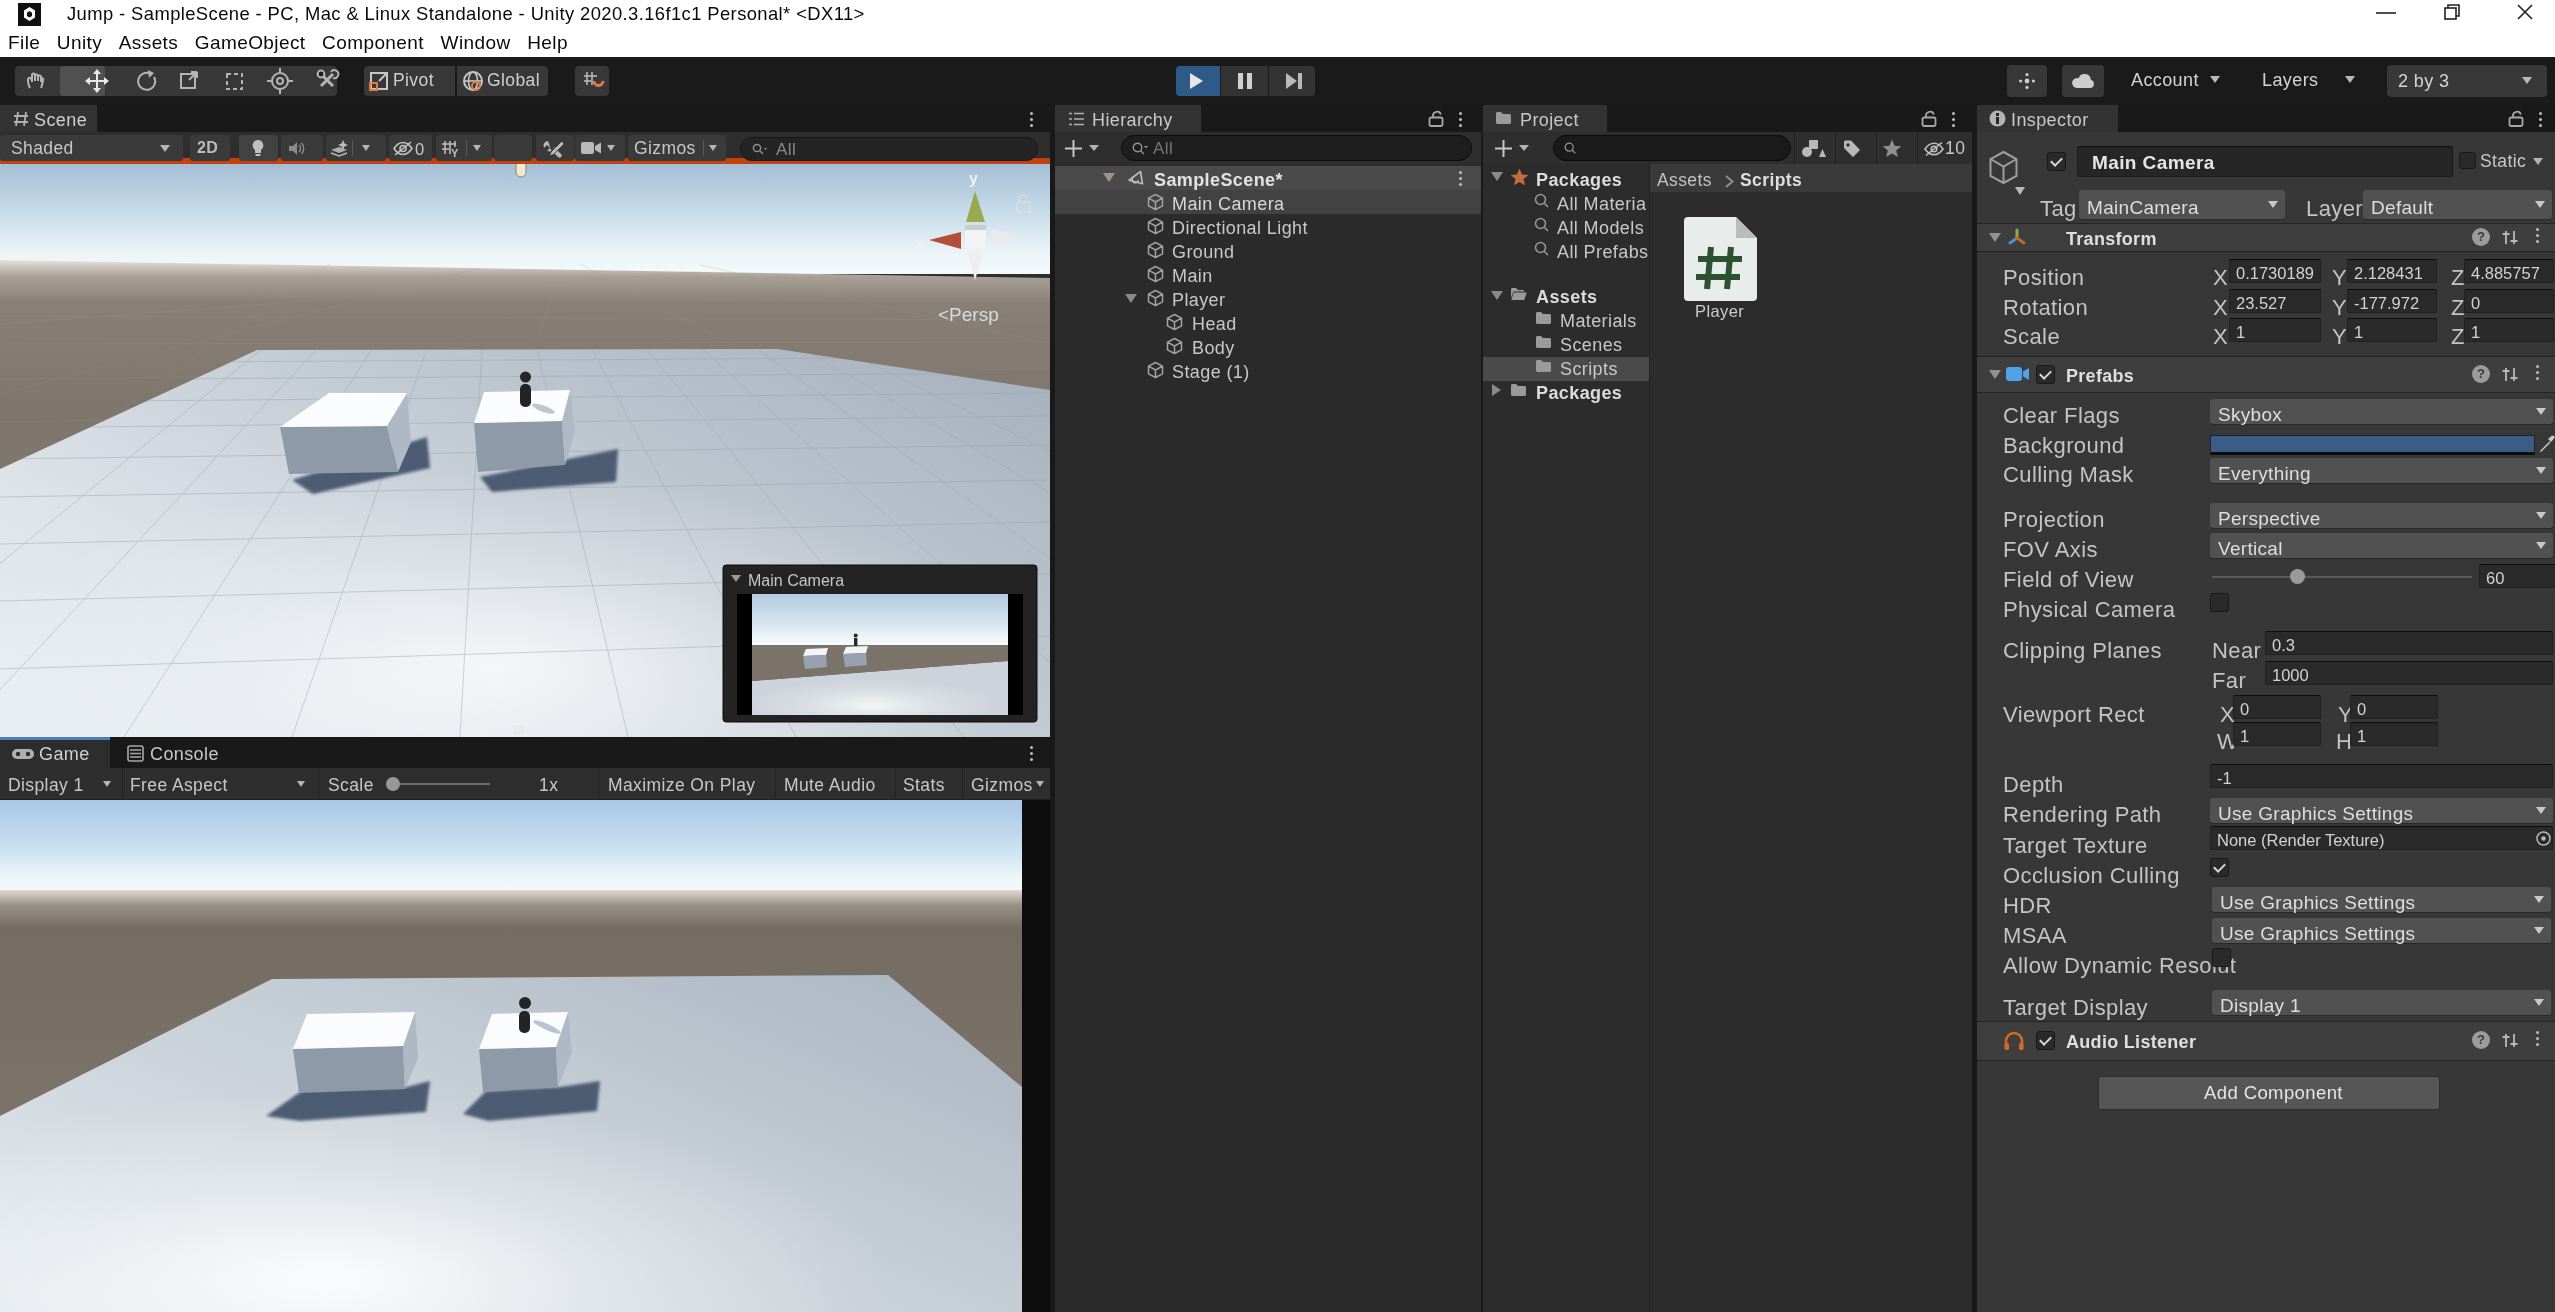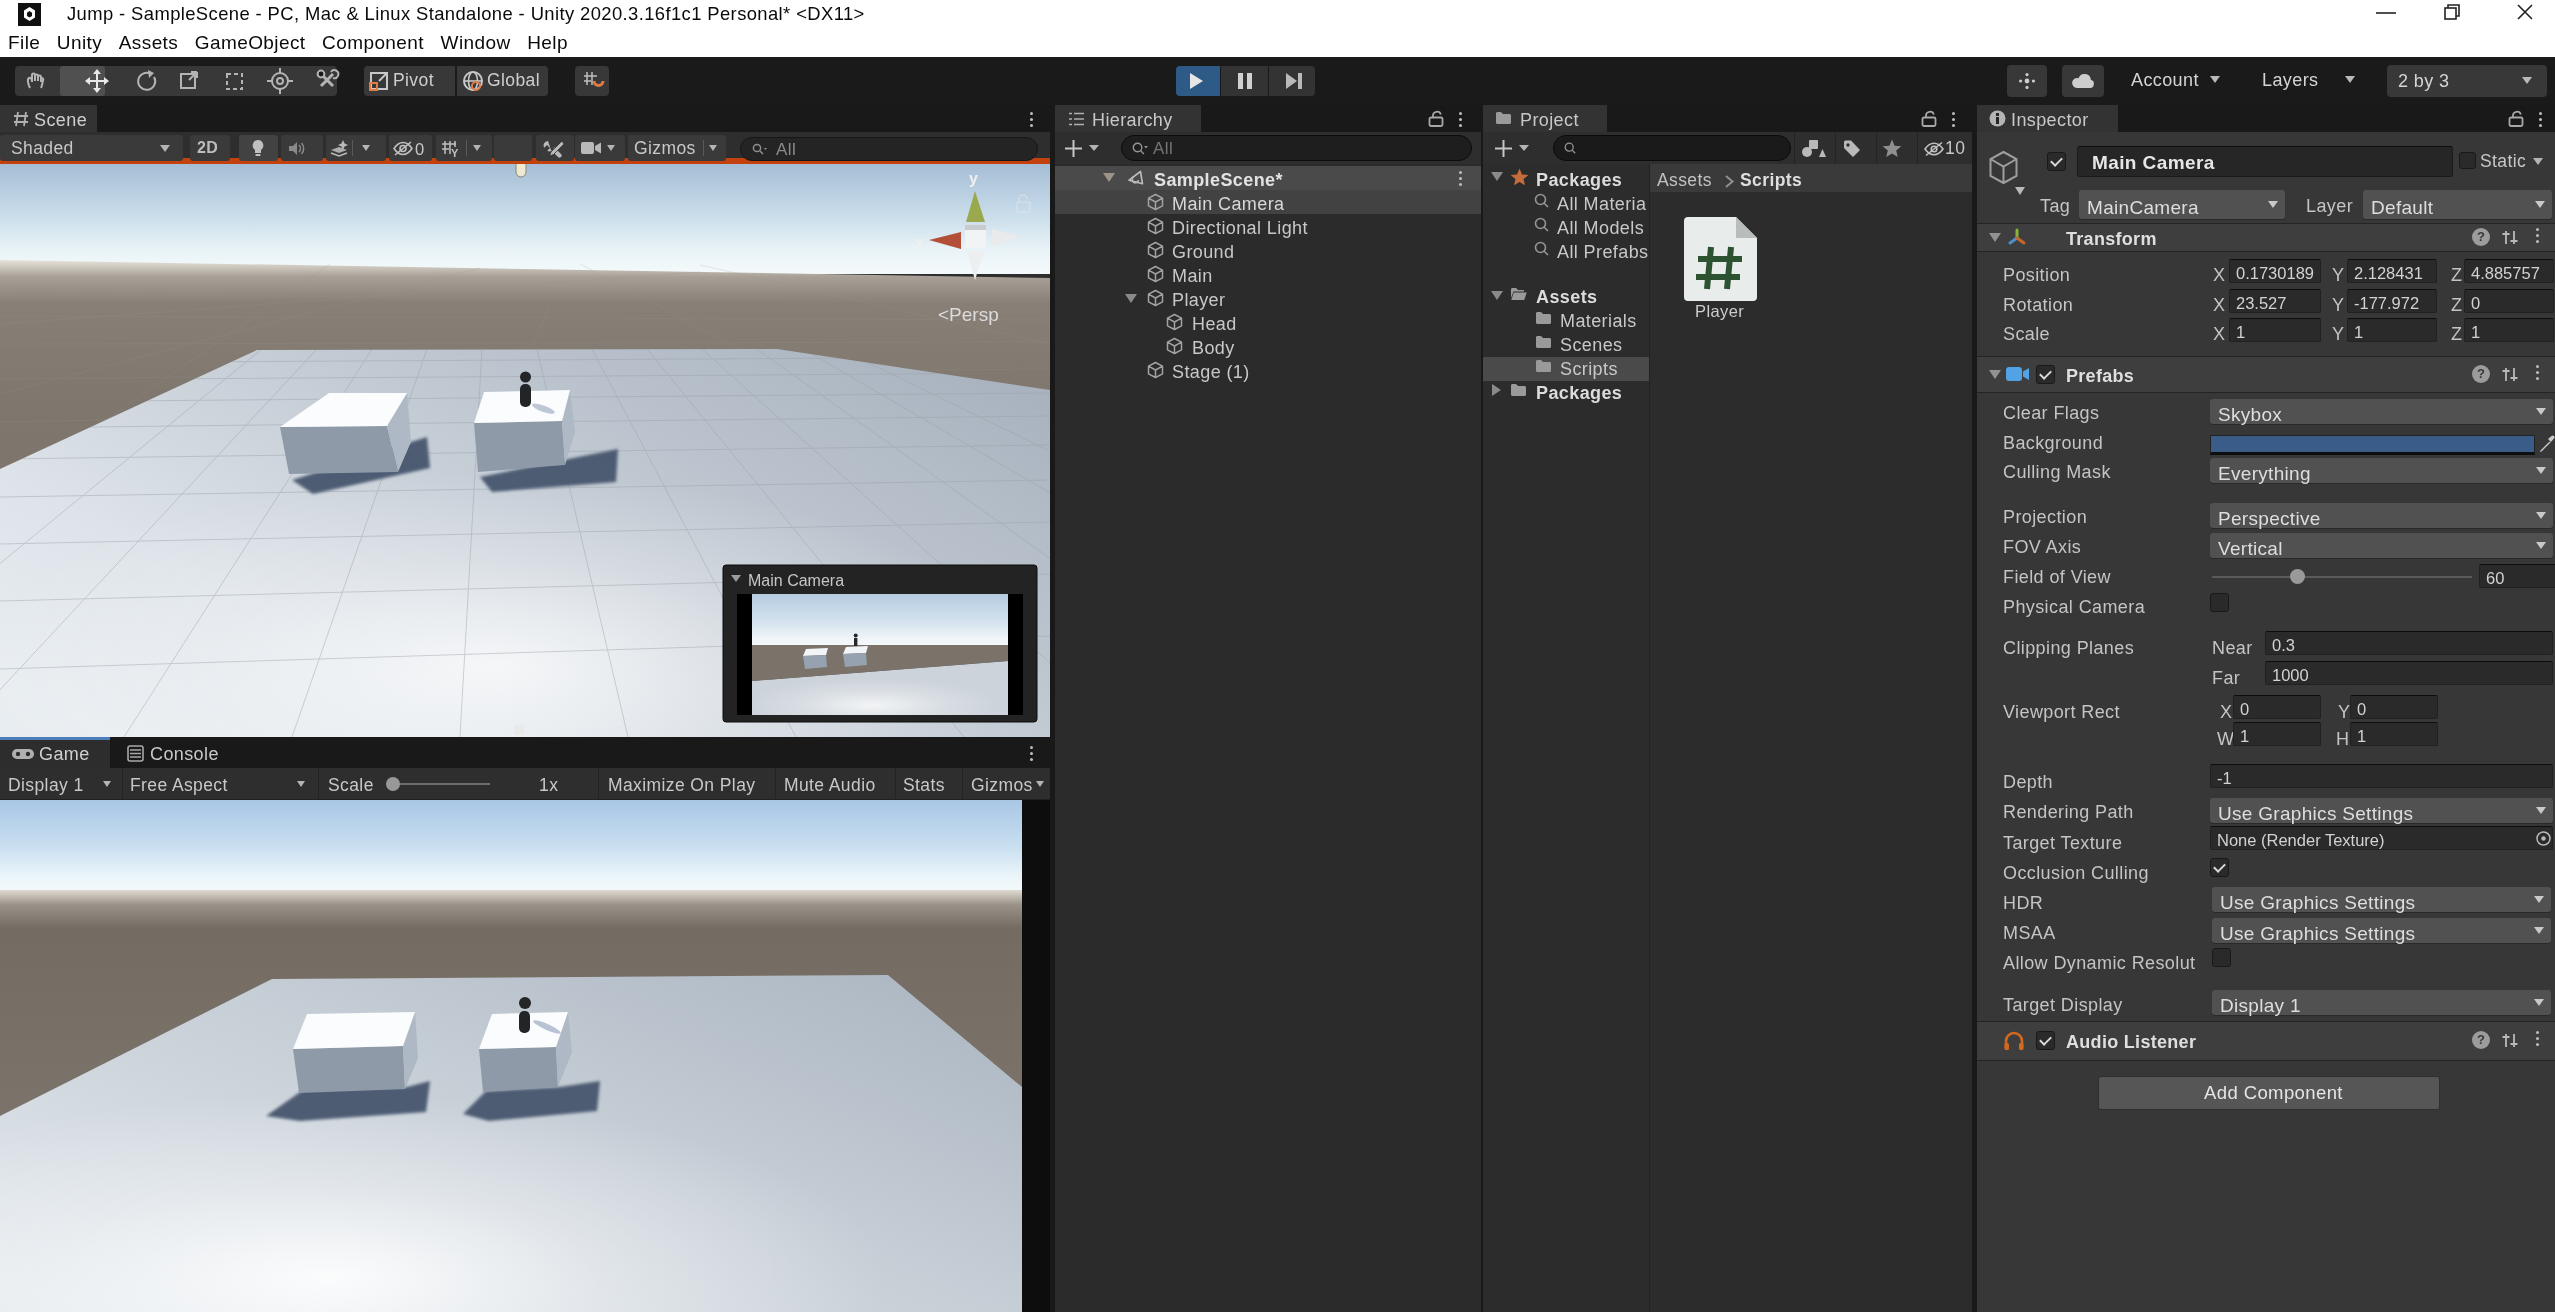--- a/index.html
+++ b/index.html
@@ -8,21 +8,21 @@
 .t{position:absolute;white-space:nowrap;color:#c8c8c8;font-size:18px;line-height:1;letter-spacing:0.4px}
 .panel{position:absolute;overflow:hidden}
 .tabbar{position:absolute;left:0;top:0;right:0;height:27px;background:#191919}
 .tab{position:absolute;top:0;height:27px;background:#333;color:#c2c2c2;font-size:18px}
 .ptool{position:absolute;left:0;top:27px;right:0;height:32px;background:#2e2e2e}
 .dd{position:absolute;background:#515151;border-radius:3px;height:25px;color:#dedede;font-size:19px;letter-spacing:0.3px;box-shadow:0 1px 0 rgba(0,0,0,.25)}
 .dd .lbl{position:absolute;left:8px;top:5px;white-space:nowrap}
 .fld{position:absolute;background:#2a2a2a;border:1px solid #212121;border-top-color:#0d0d0d;border-radius:2px;height:24px;color:#d2d2d2;font-size:16.5px}
 .fld .lbl{position:absolute;left:6px;top:4px;white-space:nowrap}
 .cb{position:absolute;width:19px;height:19px;background:#2a2a2a;border:1px solid #191919;border-radius:3px}
-.lab{position:absolute;white-space:nowrap;color:#c4c4c4;font-size:18px;letter-spacing:0.4px}
+.lab{position:absolute;white-space:nowrap;color:#c4c4c4;font-size:22px;letter-spacing:0.4px}
 .caret{position:absolute;width:0;height:0;border-left:6px solid transparent;border-right:6px solid transparent;border-top:8px solid #ccc}
 .car2{position:absolute;width:0;height:0;border-left:5px solid transparent;border-right:5px solid transparent;border-top:7px solid #b4b4b4}
 .dots{position:absolute;width:3px;height:3px;background:#bdbdbd;border-radius:50%;box-shadow:0 6px 0 #bdbdbd,0 12px 0 #bdbdbd}
 .sep{position:absolute;left:0;right:0;height:1px;background:#242424}
 .dd .c{position:absolute;right:7px;top:9px;width:0;height:0;border-left:5px solid transparent;border-right:5px solid transparent;border-top:7px solid #c9c9c9}
 .cb.on::after{content:"";position:absolute;left:3px;top:3.5px;width:9px;height:5px;border-left:2.5px solid #dadada;border-bottom:2.5px solid #dadada;transform:rotate(-45deg)}
 .hdr{position:absolute;left:0;width:578px;height:35px;background:#3e3e3e}
 .hdr .tt{position:absolute;left:89px;top:8px;font-weight:bold;color:#dfdfdf;font-size:18px;white-space:nowrap;letter-spacing:0.3px}
 .qm{position:absolute;width:18px;height:18px;border-radius:50%;background:#9c9c9c;color:#383838;font-size:13px;font-weight:bold;text-align:center;line-height:18px}
 .tri{position:absolute;width:0;height:0;border-left:6px solid transparent;border-right:6px solid transparent;border-top:9px solid #929292}

